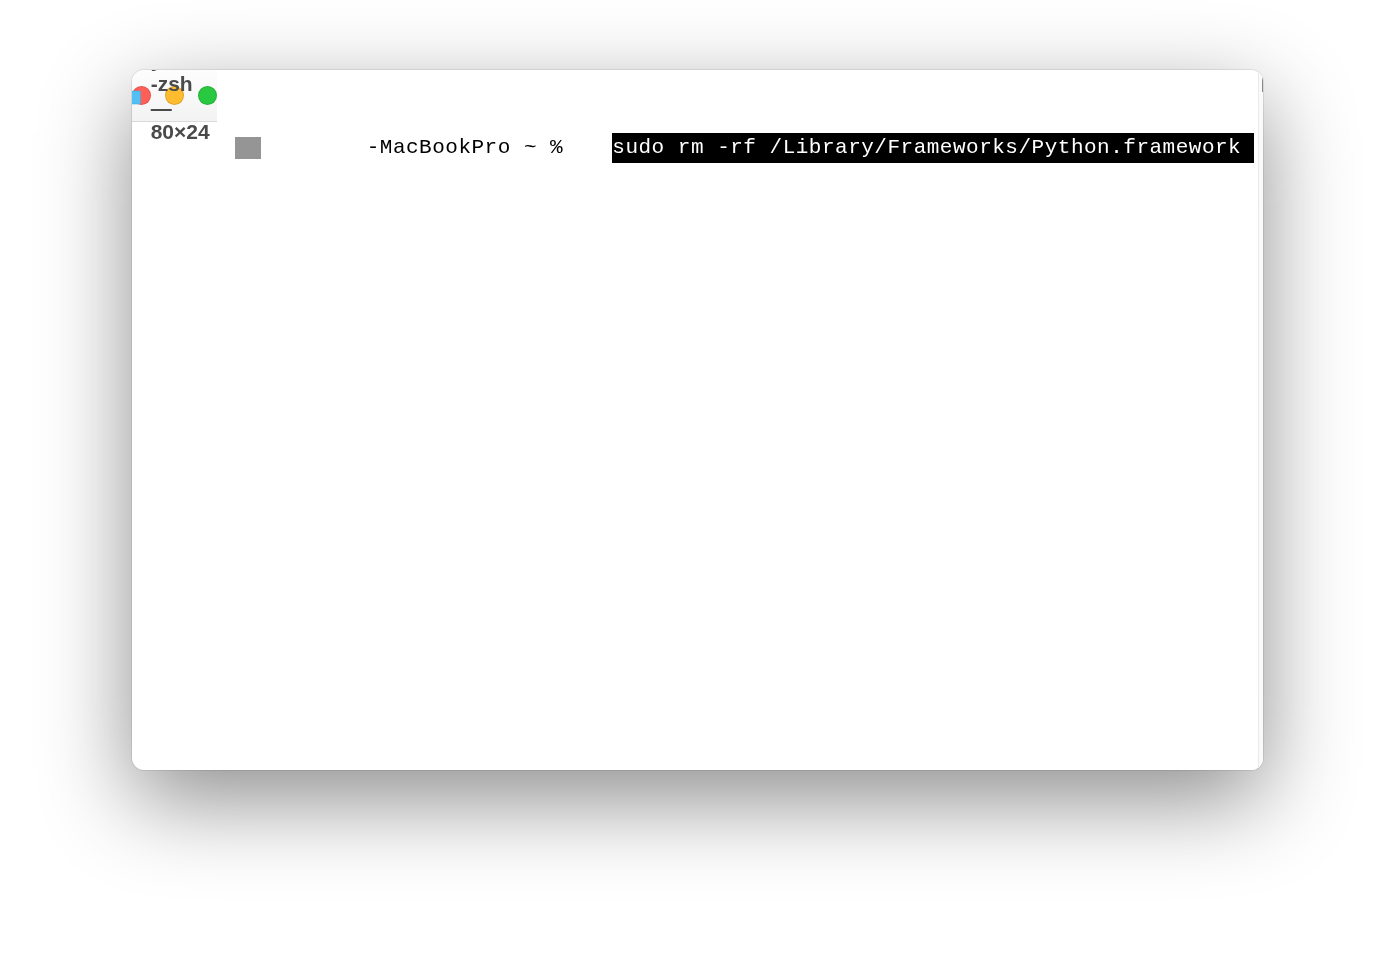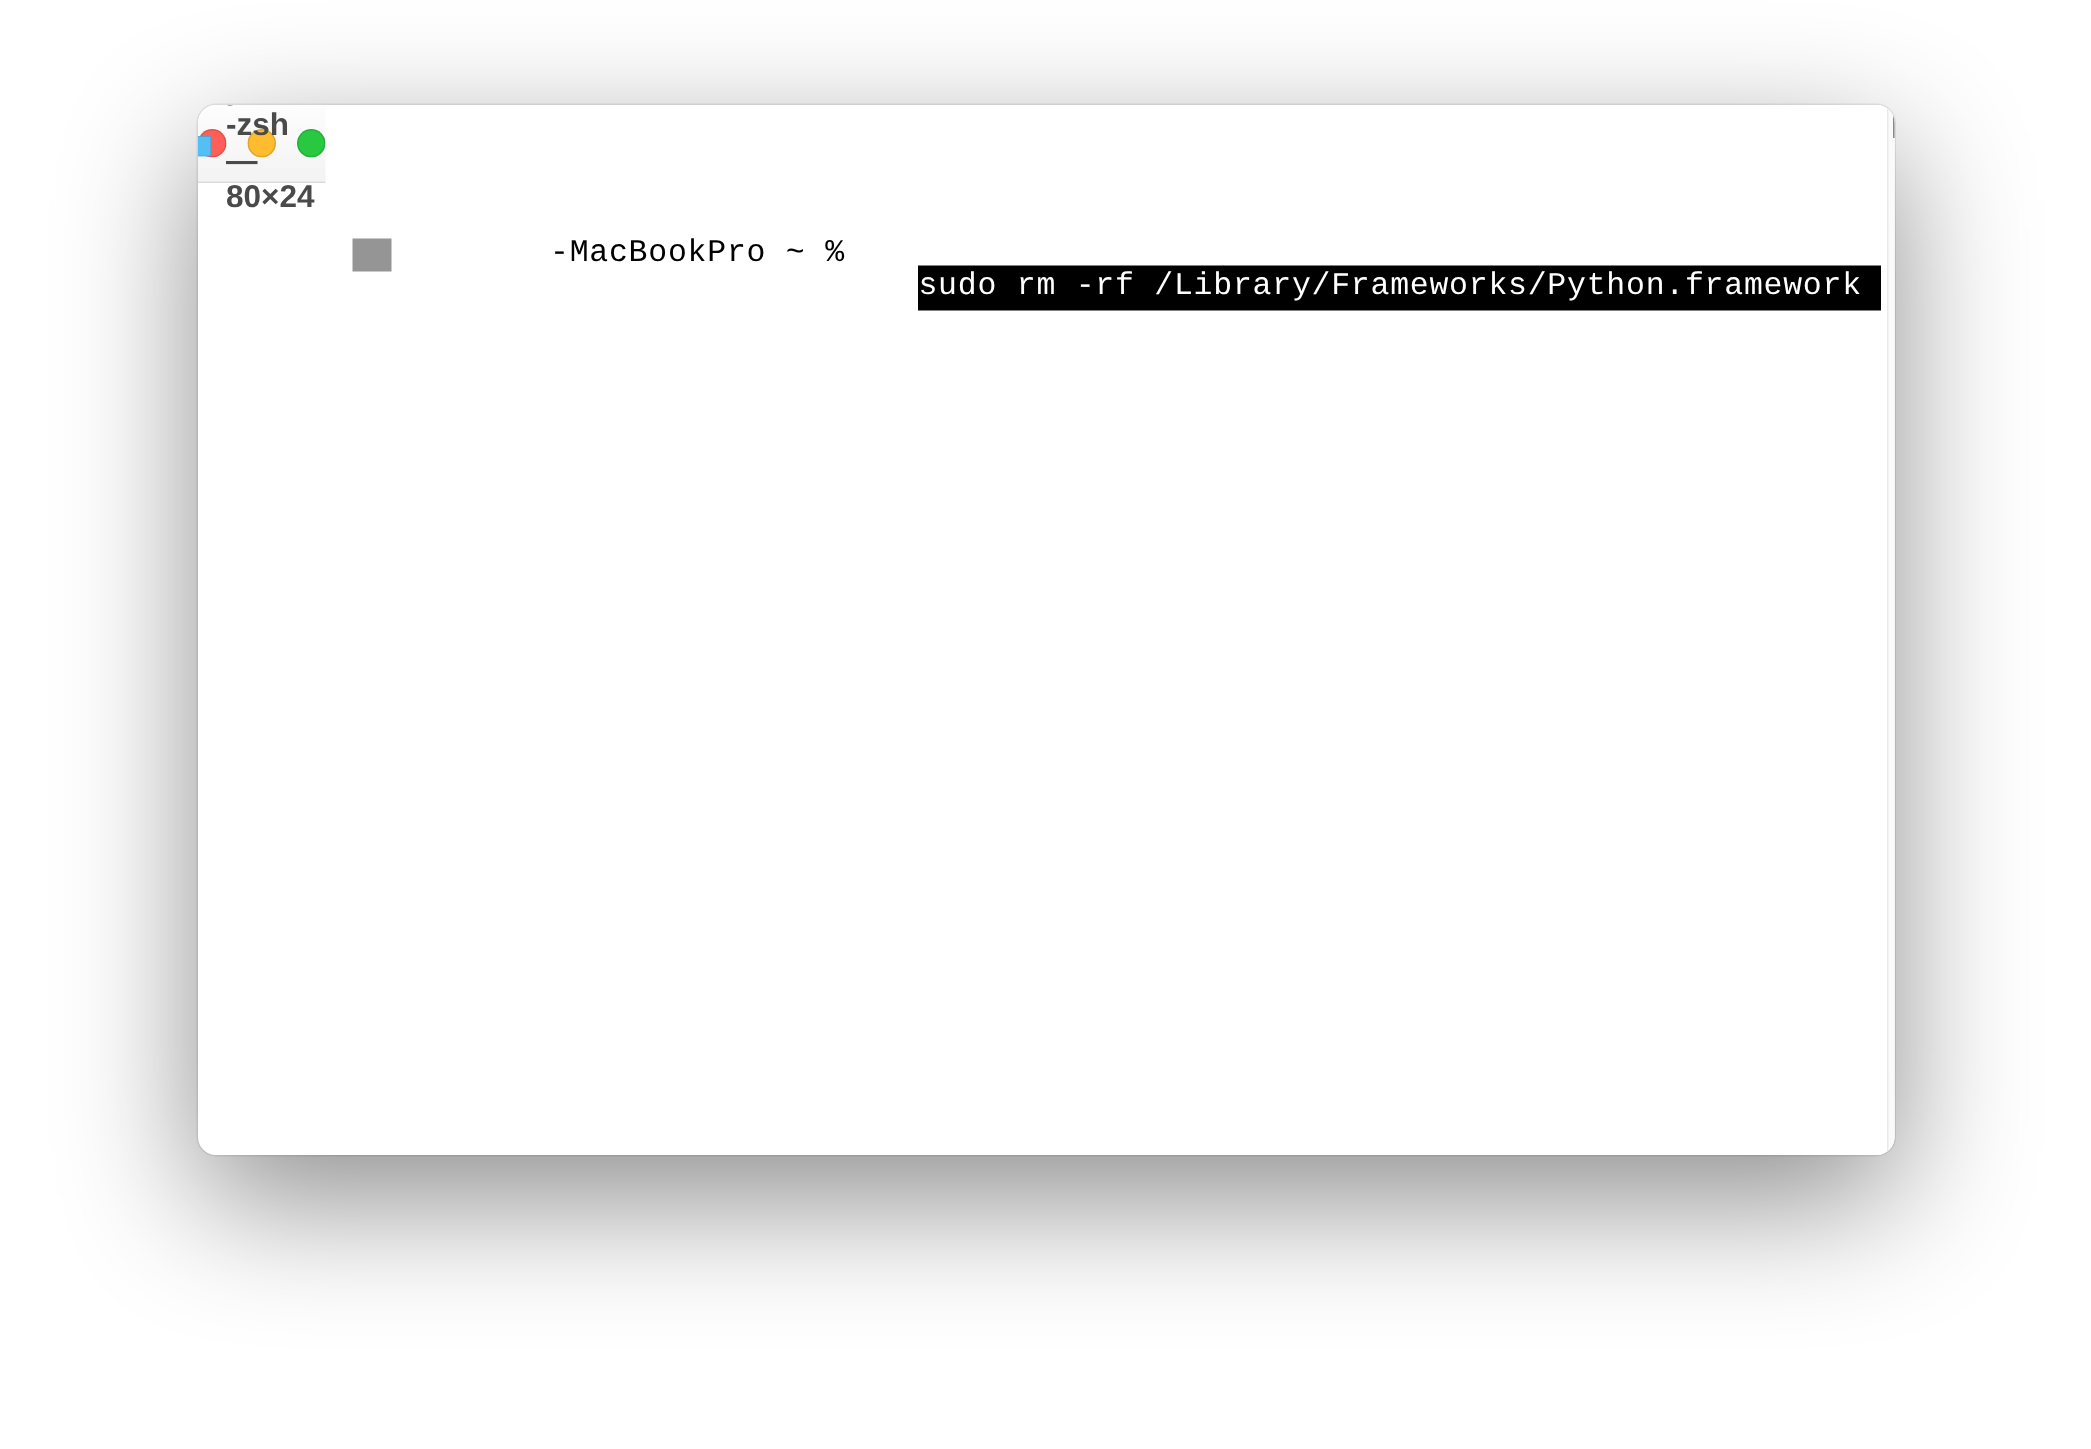--- a/index.html
+++ b/index.html
@@ -117,21 +117,20 @@
     
     .prompt-text {
       white-space: pre;
     }
     
     .highlighted-command {
       background: #000000;
       color: #ffffff;
       white-space: pre;
       padding: 1px 0;
-      margin-top: 44px;
     }
     
     .scrollbar-area {
       width: 24px;
       background: #fafafa;
       border-left: 1px solid #eaeaea;
       position: relative;
       flex-shrink: 0;
     }
     

